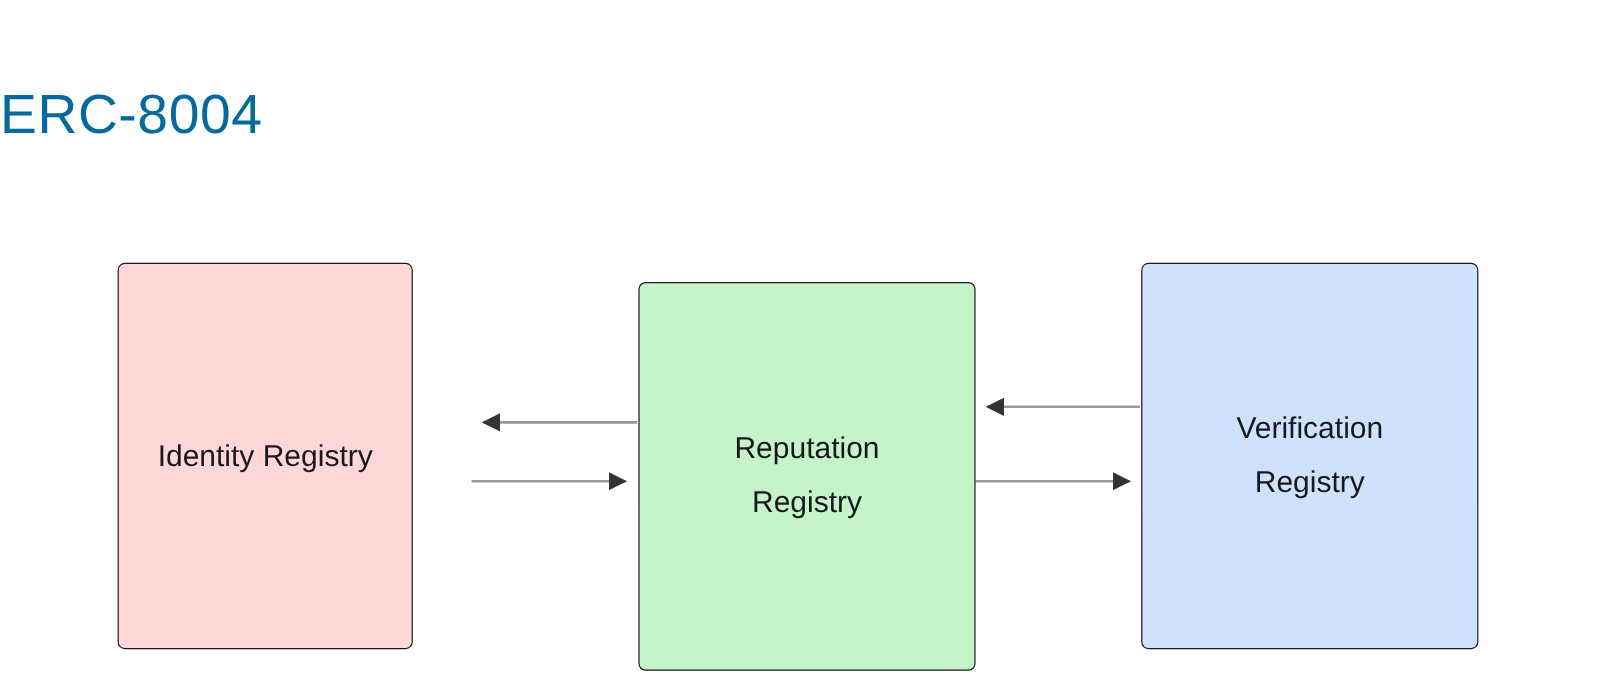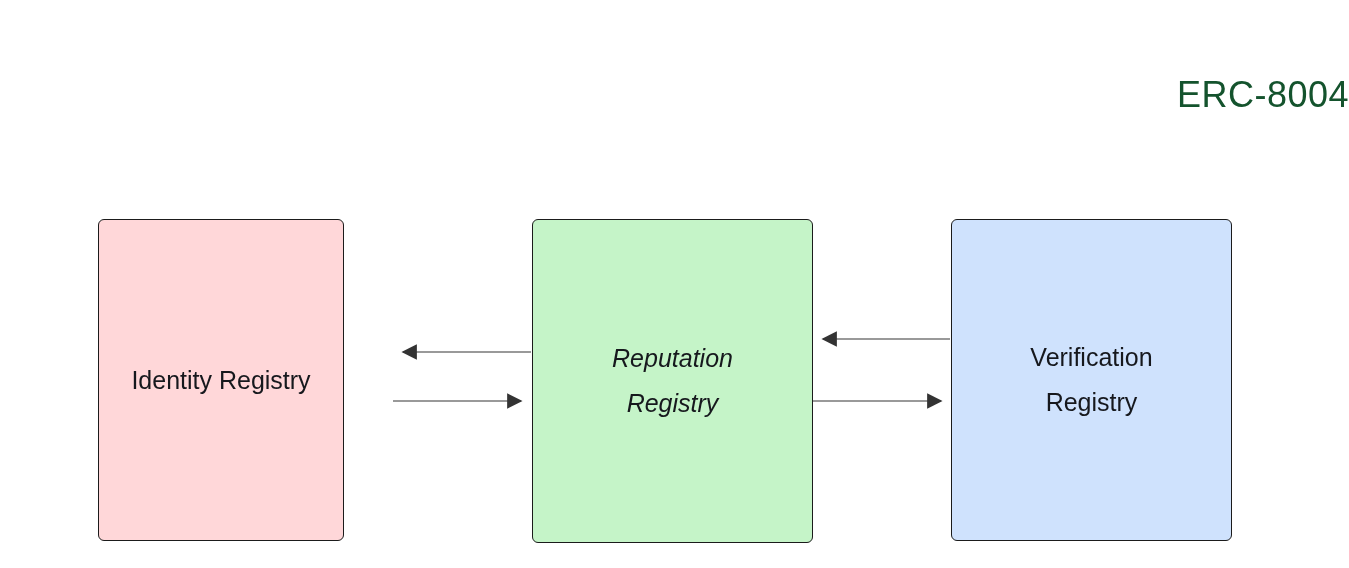--- a/index.html
+++ b/index.html
@@ -17,25 +17,25 @@
     width: 1349px;
     height: 568px;
     background: #ffffff;
     overflow: hidden;
   }
   .diagram-title {
     position: absolute;
     left: 0;
     top: 66px;
     width: 1349px;
-    text-align: right;
-    font-size: 36px;
+    text-align: left;
+    font-size: 46px;
     font-weight: 400;
     letter-spacing: 0.5px;
-    color: #14532d;
+    color: #0369a1;
     line-height: 58px;
     white-space: nowrap;
   }
   .node {
     position: absolute;
     box-sizing: border-box;
     border: 1.4px solid #1b1b1b;
     border-radius: 6px;
     display: flex;
     align-items: center;
@@ -52,25 +52,24 @@
   }
   #node-identity {
     left: 98px;
     top: 219px;
     width: 246px;
     height: 322px;
     background: #ffd7d9;
   }
   #node-reputation {
     left: 532px;
-    top: 219px;
+    top: 235px;
     width: 281px;
     height: 324px;
     background: #c5f4c8;
-    font-style: italic;
   }
   #node-verification {
     left: 951px;
     top: 219px;
     width: 281px;
     height: 322px;
     background: #cfe2fd;
     justify-content: center;
   }
   #edges {

